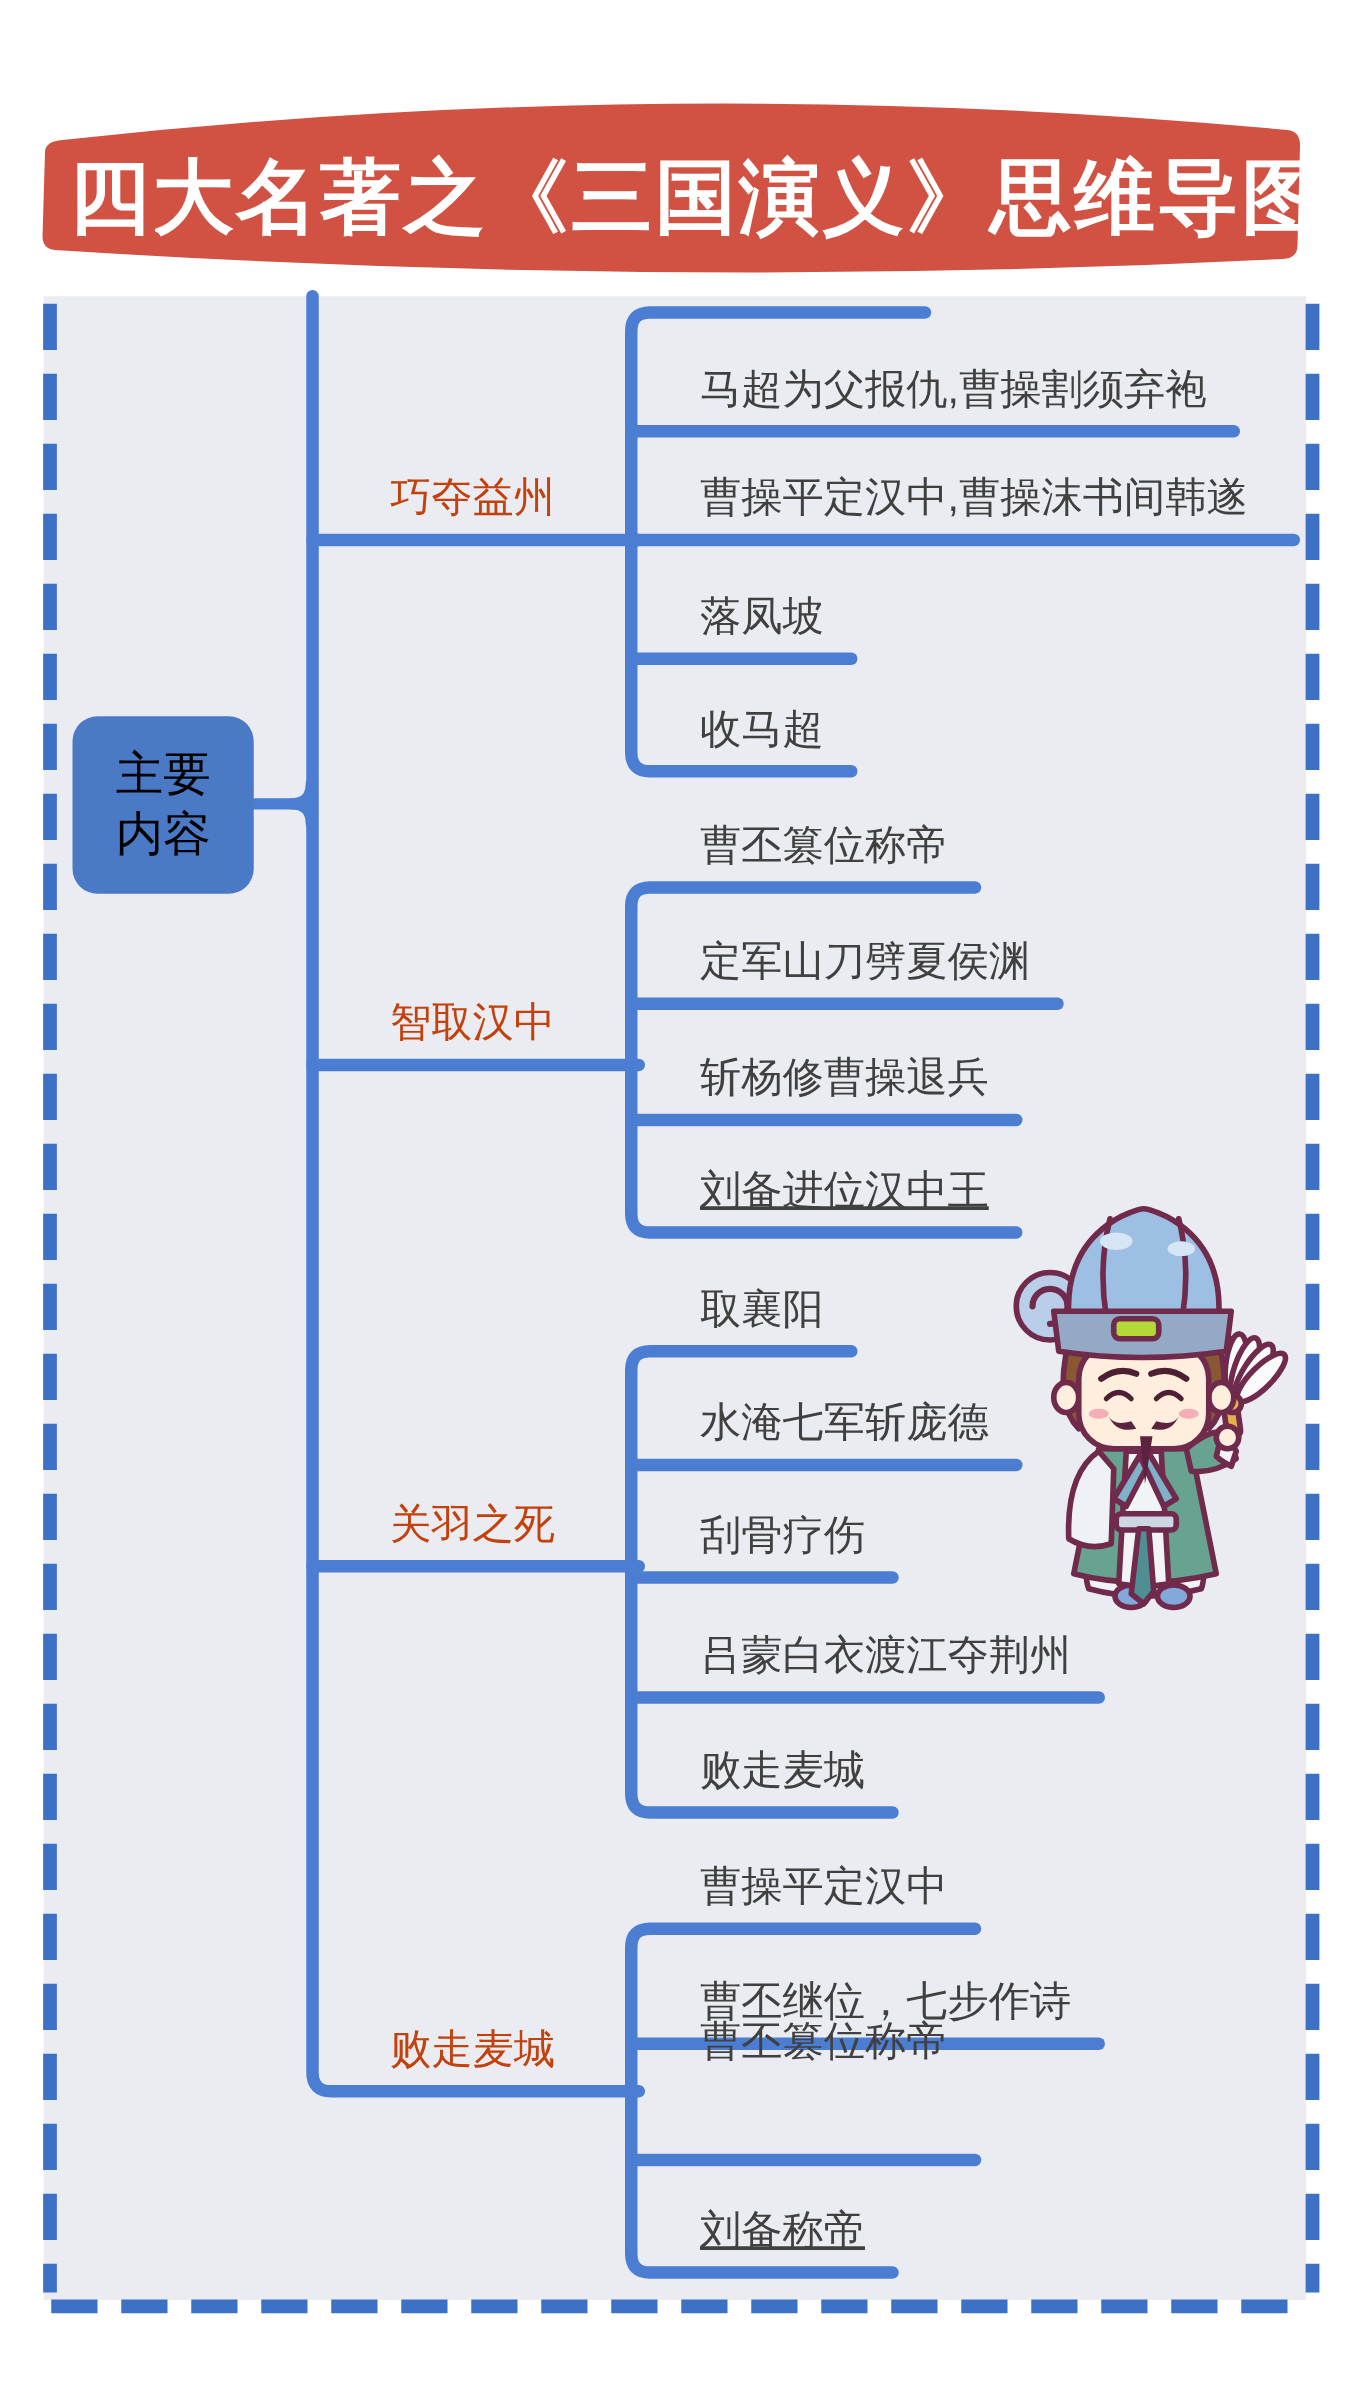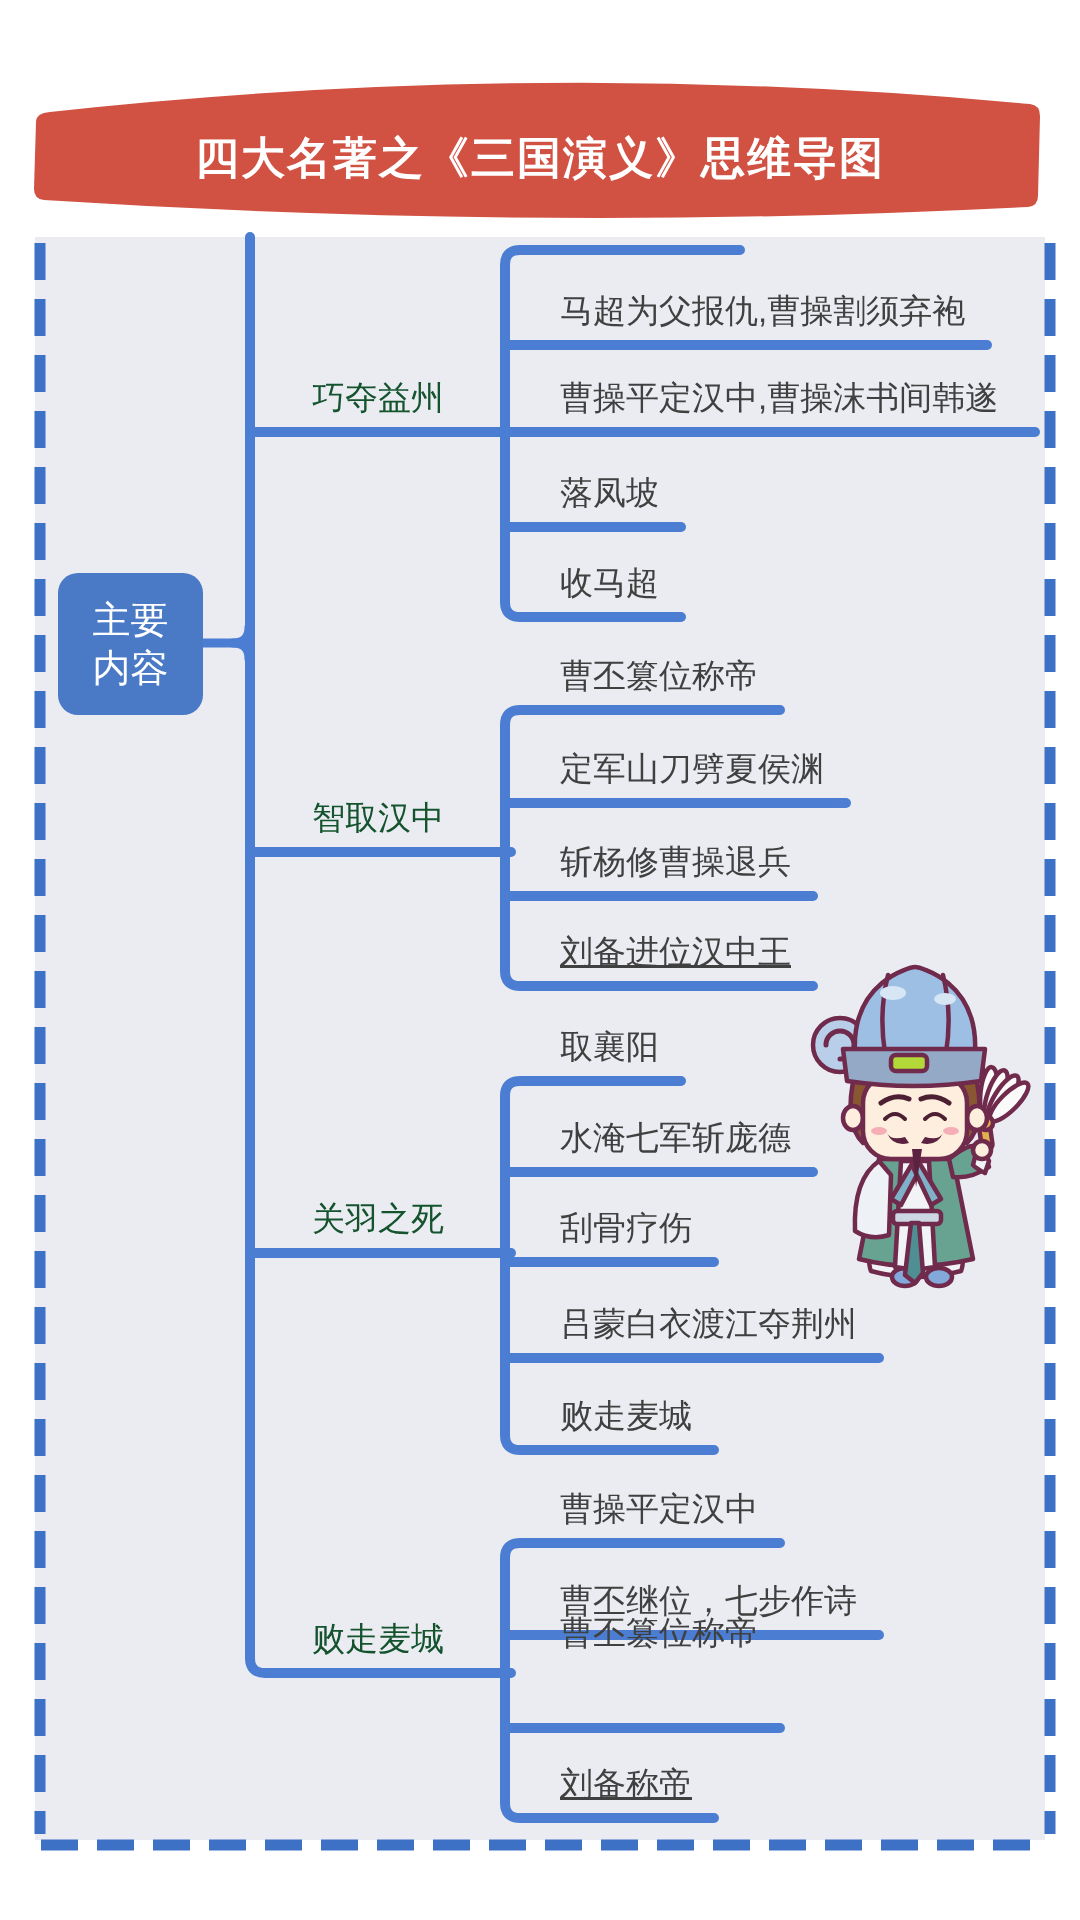--- a/index.html
+++ b/index.html
@@ -2,28 +2,28 @@
 <html><head>
 <meta charset="utf-8">
 <style>
   html,body{margin:0;padding:0;background:#ffffff;}
   .page{position:relative;width:1080px;height:1920px;background:#ffffff;overflow:hidden;
         font-family:"Liberation Sans",sans-serif;}
   svg{position:absolute;left:0;top:0;}
   #lines-svg{width:1080px;height:1920px;}
   .banner-wrap{position:absolute;left:0;top:0;width:1080px;height:240px;}
   .banner-title{position:absolute;left:55px;top:116px;width:970px;height:84px;line-height:84px;
-        text-align:center;color:#ffffff;font-size:44px;font-weight:800;letter-spacing:2px;white-space:nowrap;}
+        text-align:center;color:#ffffff;font-size:65px;font-weight:800;letter-spacing:2px;white-space:nowrap;}
   .root-node{position:absolute;left:58px;top:573px;width:145px;height:142px;background:#4a7ac6;
         border-radius:20px;display:flex;flex-direction:column;align-items:center;justify-content:center;
-        color:#ffffff;font-size:38px;font-weight:500;line-height:48px;}
+        color:#000000;font-size:38px;font-weight:500;line-height:48px;}
   .leaf{position:absolute;left:560px;height:46px;line-height:46px;font-size:33px;color:#404040;
         white-space:nowrap;}
   .blabel{position:absolute;left:250px;width:256px;height:46px;line-height:46px;text-align:center;
-        font-size:33px;color:#14532d;white-space:nowrap;}
+        font-size:33px;color:#c2410c;white-space:nowrap;}
   .mascot{position:absolute;left:793px;top:953px;width:246px;height:340px;}
 </style>
 </head>
 <body>
 
 <div class="page">
 
   <svg id="lines-svg" viewBox="0 0 1080 1920">
     <rect x="35" y="237" width="1010" height="1603" fill="#eaecf2"></rect>
     <g id="dashed-frame" stroke="#3d71c5" stroke-width="11" fill="none" stroke-dasharray="37 19">

